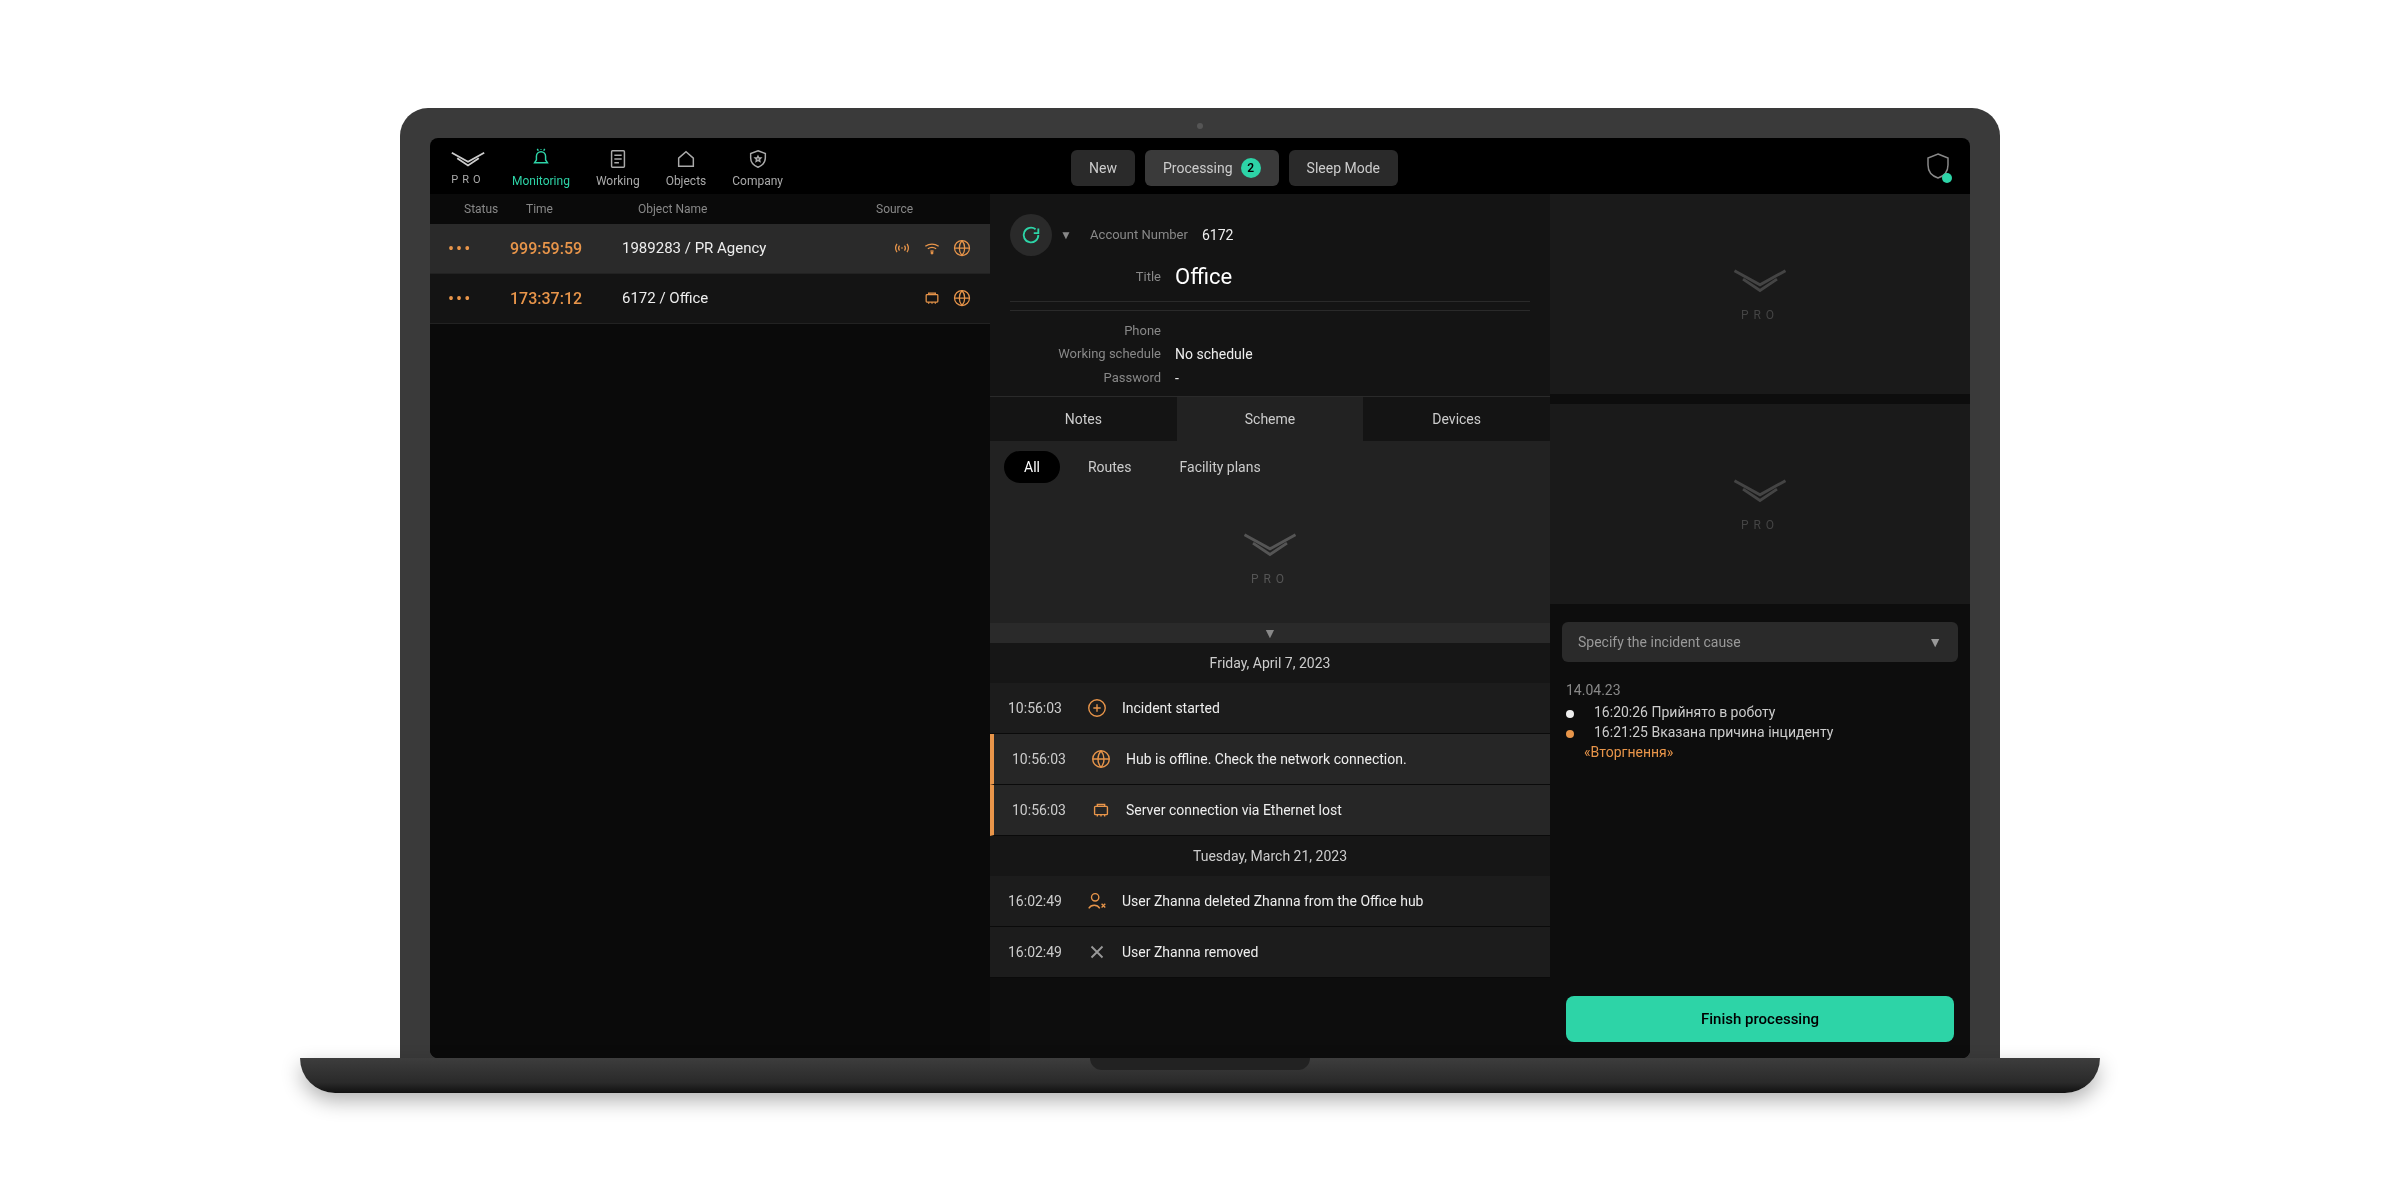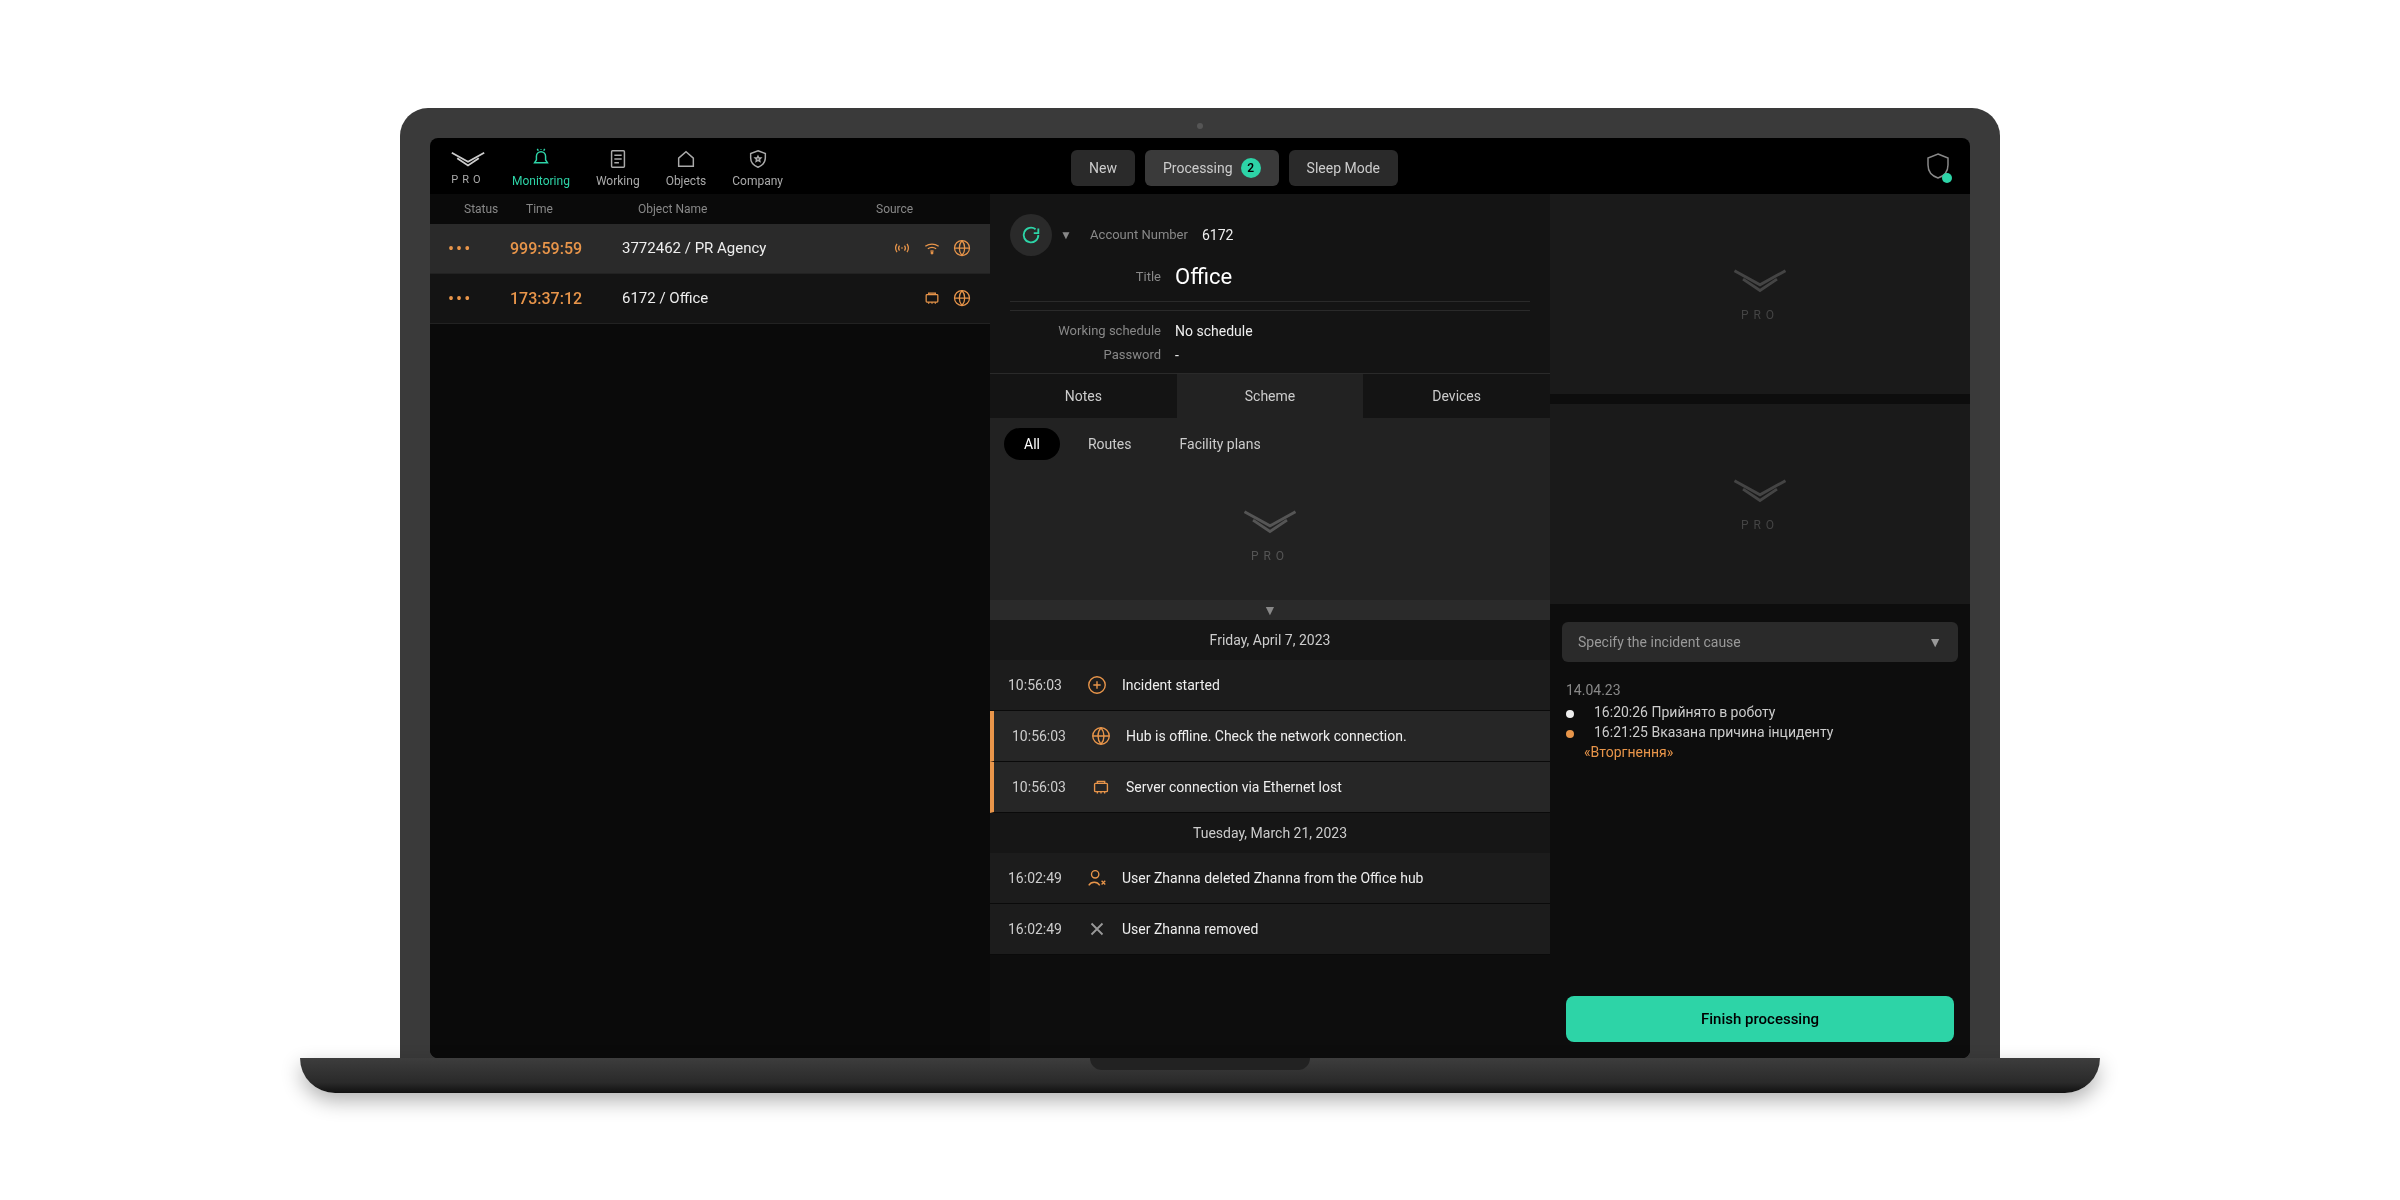--- a/index.html
+++ b/index.html
@@ -152,21 +152,21 @@
       <div class="col-left">
         <div class="list-head">
           <span class="c-status">Status</span>
           <span class="c-time">Time</span>
           <span class="c-name">Object Name</span>
           <span class="c-src">Source</span>
         </div>
         <div class="inc-row sel">
           <span class="dots">•••</span>
           <span class="inc-time">999:59:59</span>
-          <span class="inc-name">3772462 / PR Agency</span>
+          <span class="inc-name">1989283 / PR Agency</span>
           <span class="inc-src">
             <svg class="ico-orange" viewBox="0 0 24 24">
                   <path d="M6 7a9 9 0 0 0 0 10M18 7a9 9 0 0 1 0 10M9 9a5 5 0 0 0 0 6M15 9a5 5 0 0 1 0 6M12 11v2"></path>
                 </svg>
             <svg class="ico-orange" viewBox="0 0 24 24">
                   <path d="M4 10a14 14 0 0 1 16 0M7 13a9 9 0 0 1 10 0M10 16a4 4 0 0 1 4 0"></path>
                   <circle cx="12" cy="18" r="1" fill="#e8954a"></circle>
                 </svg>
             <svg class="ico-orange" viewBox="0 0 24 24">
                   <circle cx="12" cy="12" r="9"></circle>
@@ -203,20 +203,24 @@
             <span class="dd-caret">▼</span>
             <span class="lbl" style="width:130px;">Account Number</span>
             <span class="val">6172</span>
           </div>
           <div class="detail-row">
                 <span class="lbl">Title</span>
                 <span class="val big">Office</span>
               </div>
           <div class="detail-sep"></div>
           <div class="detail-sep"></div>
+          <div class="detail-row">
+                <span class="lbl">Phone</span>
+                <span class="val"></span>
+              </div>
           <div class="detail-row">
                 <span class="lbl">Working schedule</span>
                 <span class="val">No schedule</span>
               </div>
           <div class="detail-row">
                 <span class="lbl">Password</span>
                 <span class="val">-</span>
               </div>
         </div>
 

